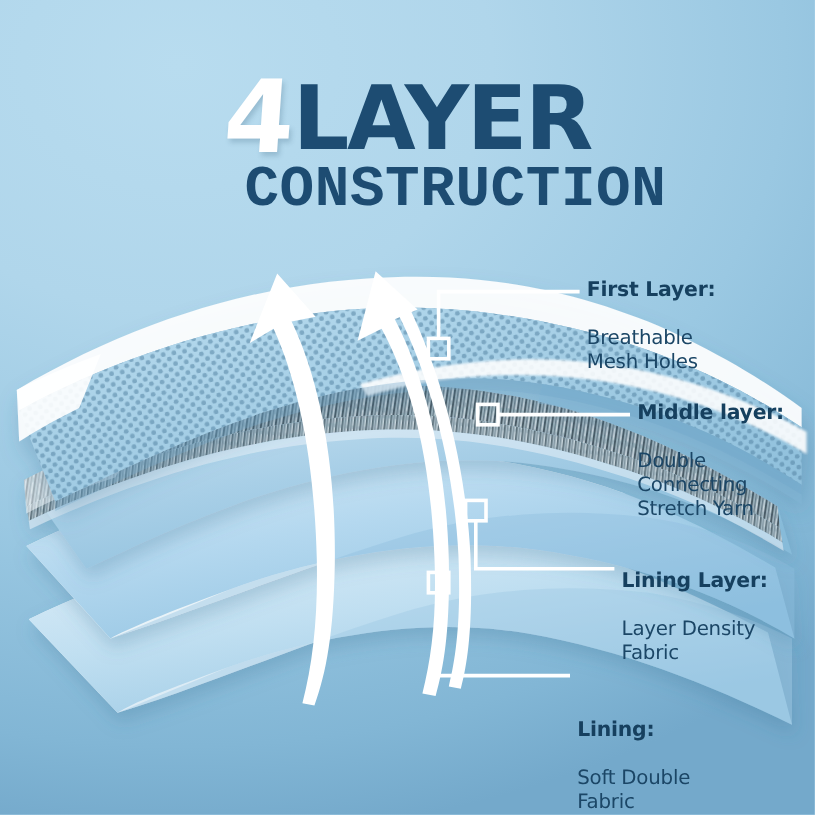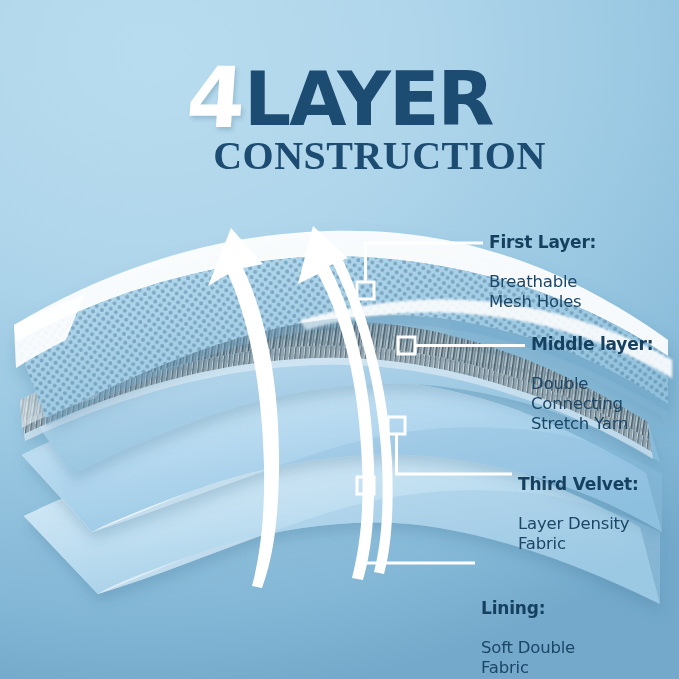--- a/index.html
+++ b/index.html
@@ -36,23 +36,23 @@
   .t-layer{
     font-family:"DejaVu Sans", sans-serif;
     font-weight:700;
     font-size:74px;
     color:#1d4c72;
     letter-spacing:-2px;
     line-height:0.92;
     transform:translateY(-3px);
   }
   .title-row2{
-    font-family:Liberation Serif, serif;
+    font-family:Liberation Mono, monospace;
     font-weight:700;
-    font-size:40px;
+    font-size:48px;
     color:#1d4c72;
     letter-spacing:0.5px;
     margin-top:-4px;
     padding-left:80px;
   }
   
   .illus{position:absolute;left:0;top:0;width:679px;height:679px;}
   
   .callout-lines{position:absolute;left:0;top:0;width:679px;height:679px;}
   .label{
@@ -280,21 +280,21 @@
 Stretch Yarn</span>
   </div>
 
   <div class="label" id="lbl-first">
     <span class="hd">First Layer:</span>
     <span class="bd">Breathable
 Mesh Holes</span>
   </div>
 
   <div class="label" id="lbl-third">
-    <span class="hd">Third Velvet:</span>
+    <span class="hd">Lining Layer:</span>
     <span class="bd">Layer Density
 Fabric</span>
   </div>
 
   <div class="label" id="lbl-lining">
     <span class="hd">Lining:</span>
     <span class="bd">Soft Double
 Fabric</span>
   </div>
 

